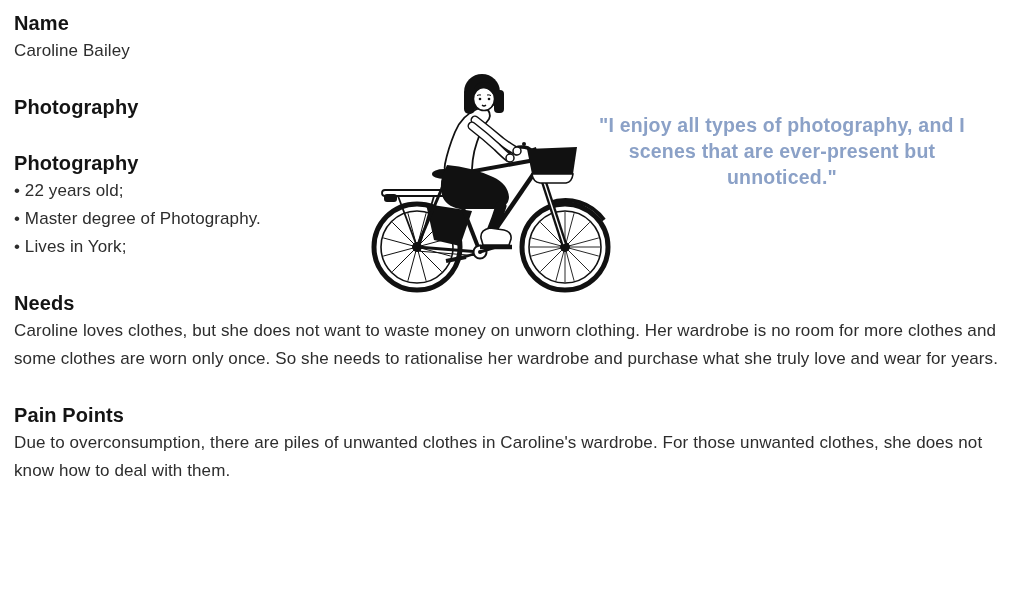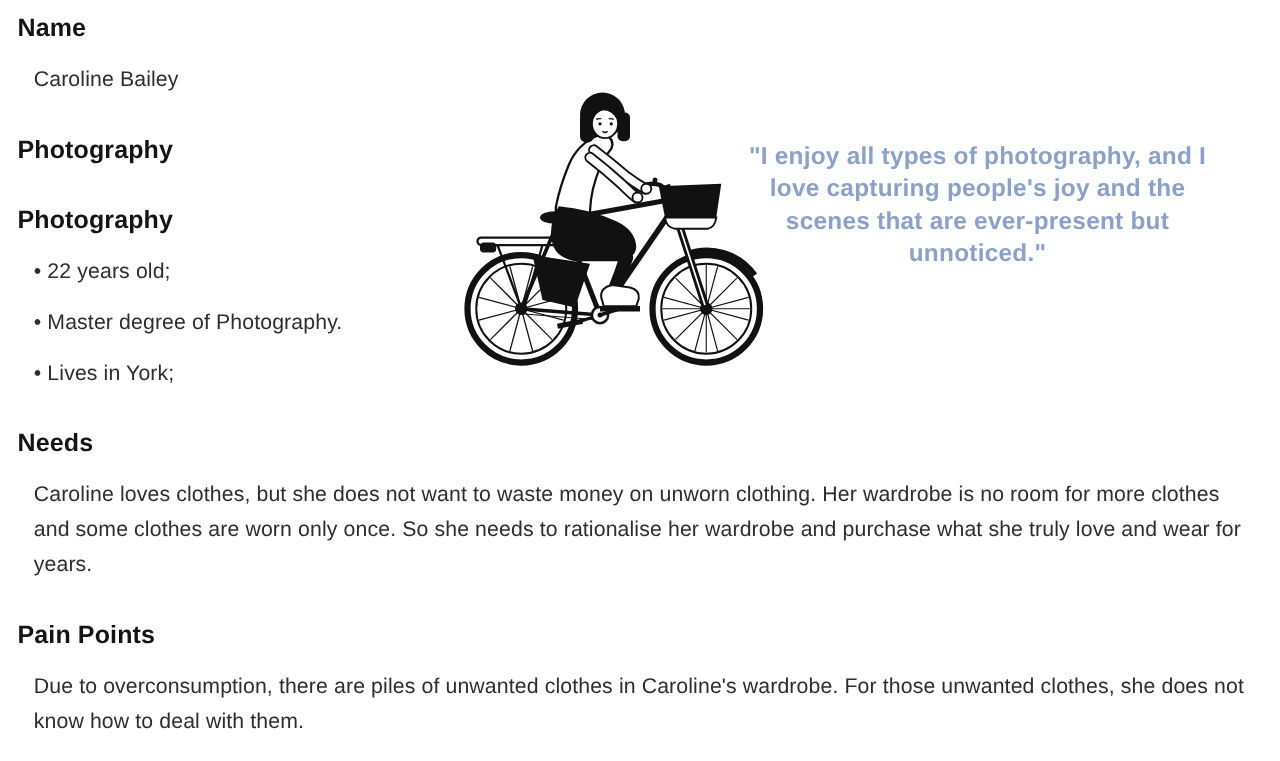--- a/index.html
+++ b/index.html
@@ -10,21 +10,21 @@
     position:relative;
     overflow:hidden;
   }
   .doc { position:absolute; left:14px; top:9px; width:1000px; }
   .sec { margin:0 0 28px 0; }
   .sec h3 {
     margin:0; font-size:20px; line-height:28px;
     font-weight:700; color:#141414; letter-spacing:0.1px;
   }
   .sec p {
-    margin:13px; font-size:17px; line-height:28px;
+    margin:0; font-size:17px; line-height:28px;
     color:#2d2d2d; letter-spacing:0.1px;
   }
   .quote {
     position:absolute; left:582px; top:112px; width:400px;
     text-align:center;
     color:#8ba1c7;
     font-weight:700; font-size:19.5px; line-height:26px;
     letter-spacing:0.2px;
   }
   .illo { position:absolute; left:368px; top:70px; width:244px; height:228px; }
@@ -58,21 +58,20 @@
 
   <section class="sec">
     <h3>Pain Points</h3>
     <p>Due to overconsumption, there are piles of unwanted clothes in Caroline's wardrobe. For those unwanted clothes, she does not know how to deal with them.</p>
   </section>
 
 </div>
 
 <div class="quote">
   <div>"I enjoy all types of photography, and I</div>
-  <div>love capturing people's joy and the</div>
   <div>scenes that are ever-present but</div>
   <div>unnoticed."</div>
 </div>
 
 <div class="illo">
   <svg viewBox="0 0 244 228" xmlns="http://www.w3.org/2000/svg">
 
     <g stroke="#111">
       <circle cx="49" cy="177" r="43" fill="none" stroke-width="5"></circle>
       <circle cx="49" cy="177" r="36" fill="none" stroke-width="1.6"></circle>

